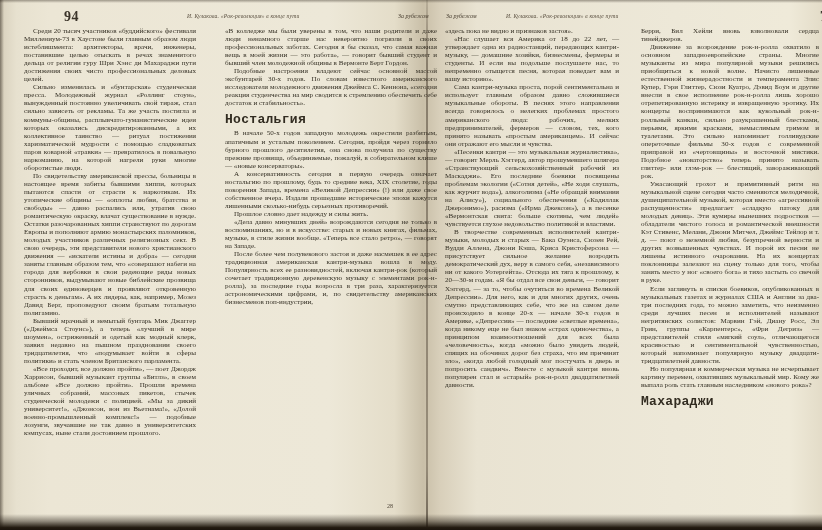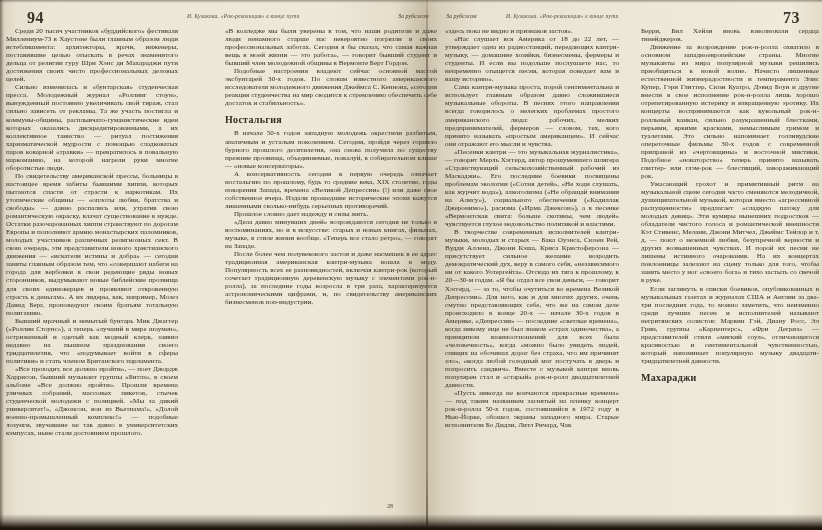--- a/index.html
+++ b/index.html
@@ -15,38 +15,38 @@
   }
   .top-edge{position:absolute;left:0;top:0;width:822px;height:3px;
     background:linear-gradient(180deg,rgba(40,32,22,.4),rgba(40,32,22,0));}
   .bottom-edge{position:absolute;left:0;bottom:0;width:822px;height:16px;
     background:linear-gradient(180deg,rgba(32,24,15,0) 0%,rgba(32,24,15,.45) 45%,#221a10 85%,#1b140c 100%);}
   .left-edge{position:absolute;left:0;top:0;width:4px;height:530px;
     background:linear-gradient(90deg,rgba(32,24,15,.5),rgba(32,24,15,0));}
   .gutter-line{position:absolute;left:426px;top:0;width:2px;height:530px;
     background:linear-gradient(180deg,rgba(70,58,44,.15),rgba(70,58,44,.5) 12%,rgba(70,58,44,.4) 88%,rgba(45,35,24,.6));
     filter:blur(.4px);}
-  .page-number{position:absolute;top:9px;font-size:16px;font-weight:700;color:#3b342a;letter-spacing:.5px;}
+  .page-number{position:absolute;top:9px;font-size:14px;font-weight:700;color:#3b342a;letter-spacing:.5px;margin-left:37px;}
   #pn-left{left:27px;}
   #pn-right{left:783px;}
   .running-head{position:absolute;top:13px;font-style:italic;font-size:5.6px;color:#564b3c;white-space:nowrap;letter-spacing:.2px;}
   #rh-left{left:187px;}
   #rh-right{left:506px;}
   .section-head{position:absolute;top:13px;font-style:italic;font-size:6px;color:#4c4234;white-space:nowrap;}
   #sh-left{left:398px;}
   #sh-right{left:446px;}
   .col{
     position:absolute;top:27px;
     font-size:7.1px;line-height:8.05px;color:#353025;
     text-align:justify;
   }
   .col p{margin:0;text-indent:9px;}
   .col p.cont{text-indent:0;}
-  .col h4{font-size:10px;line-height:8px;margin:9px 0 5px;font-weight:700;color:#322c21;letter-spacing:.3px;}
-  #col-l1{left:6px;width:172px;}
+  .col h4{font-size:13px;line-height:8px;margin:9px 0 5px;font-weight:700;color:#322c21;letter-spacing:.3px;font-family:Liberation Mono, monospace;}
+  #col-l1{left:24px;width:172px;}
   #col-l2{left:185px;width:212px;margin-left:40px;}
   #col-r1{left:445px;width:174px;}
   #col-r2{left:641px;width:178px;}
   .signature-mark{position:absolute;left:387px;top:503px;font-size:6px;color:#4e4537;}
 </style>
 </head>
 <body>
 
 <div class="spread">
 
@@ -56,21 +56,21 @@
 
   <span id="sh-right" class="section-head">За рубежом</span>
   <span id="rh-right" class="running-head">И. Кулакова. «Рок-революция» в конце пути</span>
   <span id="pn-right" class="page-number">73</span>
 
   <div id="col-l1" class="col">
     <div>
         <p>Среди 20 тысяч участников «буддийского» фестиваля Миллениум-73 в Хаустоне были главным образом люди истеблишмента: архитекторы, врачи, инженеры, поставившие целью отыскать в речах знаменитого дельца от религии гуру Шри Хэнс ди Махараджи пути достижения своих чисто профессиональных деловых целей.</p>
         <p>Сильно изменилась и «бунтарская» студенческая пресса. Молодежный журнал «Роллинг стоун», вынужденный постоянно увеличивать свой тираж, стал сильно зависеть от рекламы. Та же участь постигла и коммуны-общины, расплывчато-гуманистические идеи которых оказались дискредитированными, а их коллективное таинство — ритуал постижения харизматической мудрости с помощью сладковатых паров коварной «травки» — превратилось в повальную наркоманию, на которой нагрели руки многие оборотистые люди.</p>
         <p>По свидетельству американской прессы, больницы в настоящее время забиты бывшими хиппи, которых пытаются спасти от страсти к наркотикам. Их утопические общины — «оплоты любви, братства и свободы» — давно распались или, утратив свою романтическую окраску, влачат существование в нужде. Остатки разочарованных хиппи странствуют по дорогам Европы и пополняют армию монастырских паломников, молодых участников различных религиозных сект. В свою очередь, эти представители нового христианского движения — «искатели истины и добра» — сегодня заняты главным образом тем, что «совершают набеги на города для вербовки в свои редеющие ряды новых сторонников, выдумывают новые библейские прозвища для своих единоверцев и проявляют откровенную страсть к деньгам». А их лидеры, как, например, Мозез Давид Берг, проповедуют своим братьям тотальную полигамию.</p>
-        <p>Бывший мрачный и немытый бунтарь Мик Джаггер («Роллин Стоунс»), а теперь «лучший в мире шоумен», остриженный и одетый как модный клерк, заявил недавно на пышном праздновании своего тридцатилетия, что «подумывает войти в сферы политики» и стать членом Британского парламента.</p>
+        <p>Бывший мрачный и немытый бунтарь Мик Джаггер («Джеймса Стоунс»), а теперь «лучший в мире шоумен», остриженный и одетый как модный клерк, заявил недавно на пышном праздновании своего тридцатилетия, что «подумывает войти в сферы политики» и стать членом Британского парламента.</p>
         <p>«Все проходит, все должно пройти», — поет Джордж Харрисон, бывший музыкант группы «Битлз», в своем альбоме «Все должно пройти». Прошли времена уличных собраний, массовых пикетов, стычек студенческой молодежи с полицией. «Мы за дикий университет!», «Джонсон, вон из Вьетнама!», «Долой военно-промышленный комплекс!» — подобные лозунги, звучавшие не так давно в университетских кэмпусах, ныне стали достоянием прошлого.</p>
       </div>
   </div>
 
   <div id="col-l2" class="col">
     <div>
         <p class="cont">«В колледже мы были уверены в том, что наши родители и даже люди ненамного старше нас невероятно погрязли в своих профессиональных заботах. Сегодня я бы сказал, что самая важная вещь в моей жизни — это работа», — говорит бывший студент и бывший член молодежной общины в Вермонте Берт Гордон.</p>
         <p>Подобные настроения владеют сейчас основной массой эксбунтарей 30-х годов. По словам известного американского исследователя молодежного движения Джеймса С. Кеннона, «сегодня реакция студенчества на мир сводится к стремлению обеспечить себе достаток и стабильность».</p>
       </div>
     <h4>Ностальгия</h4>
@@ -83,30 +83,30 @@
       </div>
   </div>
 
   <div id="col-r1" class="col">
     <div>
         <p class="cont">«здесь пока не видно и признаков застоя».</p>
         <p>«Нас слушает вся Америка от 18 до 22 лет, — утверждает одна из радиостанций, передающих кантри-музыку, — домашние хозяйки, бизнесмены, фермеры и студенты. И если вы подольше послушаете нас, то непременно отыщется песня, которая поведает вам и вашу историю».</p>
         <p>Сама кантри-музыка проста, порой сентиментальна и использует главным образом давно сложившиеся музыкальные обороты. В песнях этого направления всегда говорилось о нелегких проблемах простого американского люда: рабочих, мелких предпринимателей, фермеров — словом, тех, кого принято называть «простым американцем». И сейчас они отражают его мысли и чувства.</p>
         <p>«Песенки кантри — это музыкальная журналистика», — говорит Мерль Хэггерд, автор прошумевшего шлягера «Странствующий сельскохозяйственный рабочий из Маскаджи». Его последние боевики посвящены проблемам экологии («Сотня детей», «Не ходи слушать, как журчит вода»), алкоголизма («Не обращай внимания на Алису»), социального обеспечения («Кадиллак Джеронимо»), расизма («Ирма Джексон»), а в песенке «Вермонтская свита: больше скотины, чем людей» чувствуется глухое недовольство политикой и властями.</p>
         <p>В творчестве современных исполнителей кантри-музыки, молодых и старых — Бака Оуэнса, Сюзен Рей, Вудди Аллена, Джони Кэша, Криса Кристоферсона — присутствует сильное желание возродить демократический дух, веру в самого себя, «независимого ни от какого Уотергейта». Отсюда их тяга к прошлому, к 20—30-м годам. «Я бы отдал все свои деньги, — говорит Хэггерд, — за то, чтобы очутиться во времена Великой Депрессии». Для него, как и для многих других, очень смутно представляющих себе, что же на самом деле происходило в конце 20-х — начале 30-х годов в Америке, «Депрессия» — последние «светлые времена», когда никому еще не был знаком «страх одиночества», а принципом взаимоотношений для всех была «человечность», когда «можно было увидеть людей, спящих на обочинах дорог без страха, что им причинят зло», «когда любой голодный мог постучать в дверь и попросить сандвич». Вместе с музыкой кантри вновь популярен стал и «старый» рок-н-ролл двадцатилетней давности.</p>
-        <p>«Пусть никогда не кончаются прекрасные времена» — под таким названием заснятый на пленку концерт рок-н-ролла 50-х годов, состоявшийся в 1972 году в Нью-Йорке, обошел экраны западного мира. Старые исполнители Бо Дидли, Литл Ричард, Чак</p>
       </div>
   </div>
 
   <div id="col-r2" class="col">
     <div>
         <p class="cont">Берри, Бил Хейли вновь взволновали сердца тинейджеров.</p>
         <p>Движение за возрождение рок-н-ролла охватило в основном западноевропейские страны. Многие музыканты из мира популярной музыки решились приобщиться к новой волне. Начисто лишенные естественной жизнерадостности и темперамента Элис Купер, Гэри Глиттер, Сюзи Куатро, Дэвид Боуи и другие внесли в свое исполнение рок-н-ролла лишь хорошо отрепетированную истерику и извращенную эротику. Их концерты воспринимаются как кукольный рок-н-ролльный канкан, сильно разукрашенный блестками, перьями, яркими красками, немыслимым гримом и туалетами. Это сильно напоминает голливудские опереточные фильмы 30-х годов с современной приправой из «чертовщины» и восточной мистики. Подобное «новаторство» теперь принято называть глиттер- или глэм-рок — блестящий, завораживающий рок.</p>
         <p>Ужасающий грохот и примитивный ритм на музыкальной сцене сегодня часто сменяются мелодичной, душещипательной музыкой, которая вместо «агрессивной распущенности» предлагает «сладкую патоку для молодых девиц». Эти кумиры нынешних подростков — обладатели чистого голоса и романтической внешности Кэт Стивенс, Мелани, Джони Митчел, Джеймс Тейлор и т. д. — поют о неземной любви, безупречной верности и других возвышенных чувствах. И порой их песни не лишены истинного очарования. На их концертах поклонницы залезают на сцену только для того, чтобы занять место у ног «своего бога» и тихо застыть со свечой в руке.</p>
         <p>Если заглянуть в списки боевиков, опубликованных в музыкальных газетах и журналах США и Англии за два-три последних года, то можно заметить, что неизменно среди лучших песен и исполнителей называют негритянских солистов: Марвин Гэй, Диану Росс, Эл Грин, группы «Карпентерс», «Фри Дегриз» — представителей стиля «мягкий соул», отличающегося красивостью и сентиментальной чувственностью, который напоминает популярную музыку двадцати-тридцатилетней давности.</p>
+        <p>Но популярная и коммерческая музыка не исчерпывает картину перемен, охвативших музыкальный мир. Кому же выпала роль стать главным наследником «нового рока»?</p>
       </div>
     <h4>Махараджи</h4>
   </div>
 
   <span class="signature-mark">28</span>
 
   <div class="gutter-line"></div>
   <div class="top-edge"></div>
   <div class="left-edge"></div>
   <div class="bottom-edge"></div>

